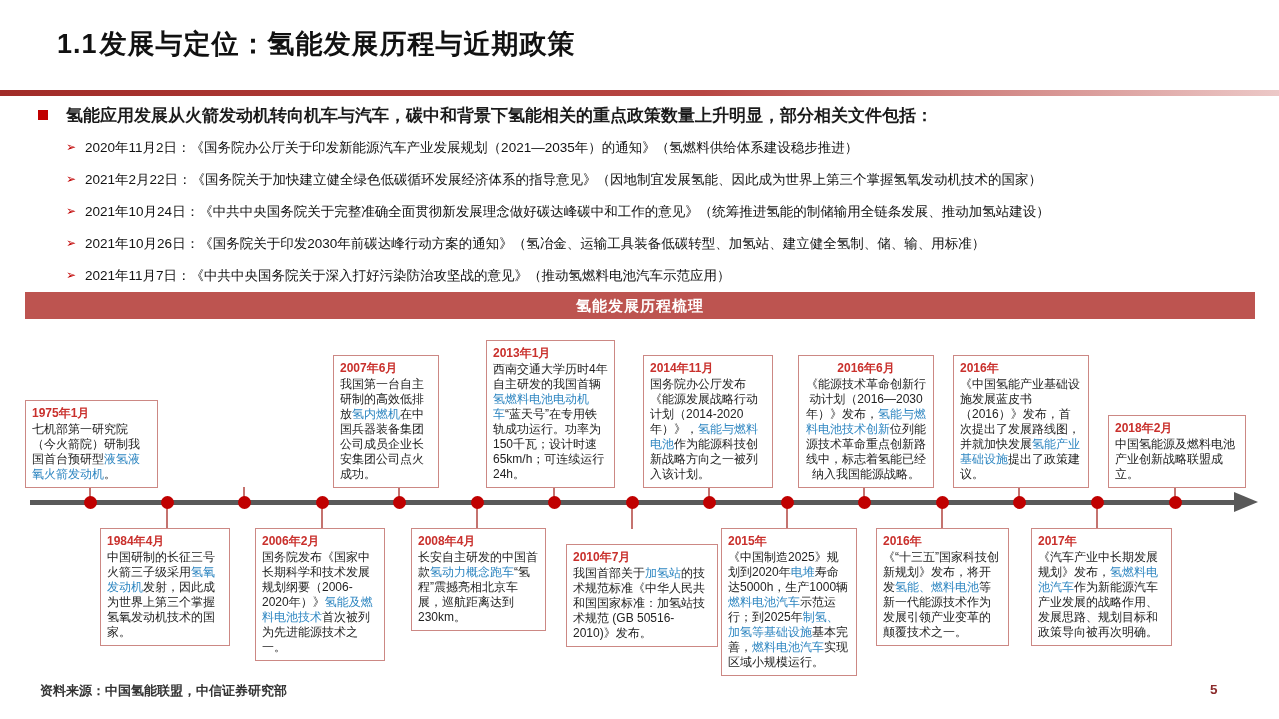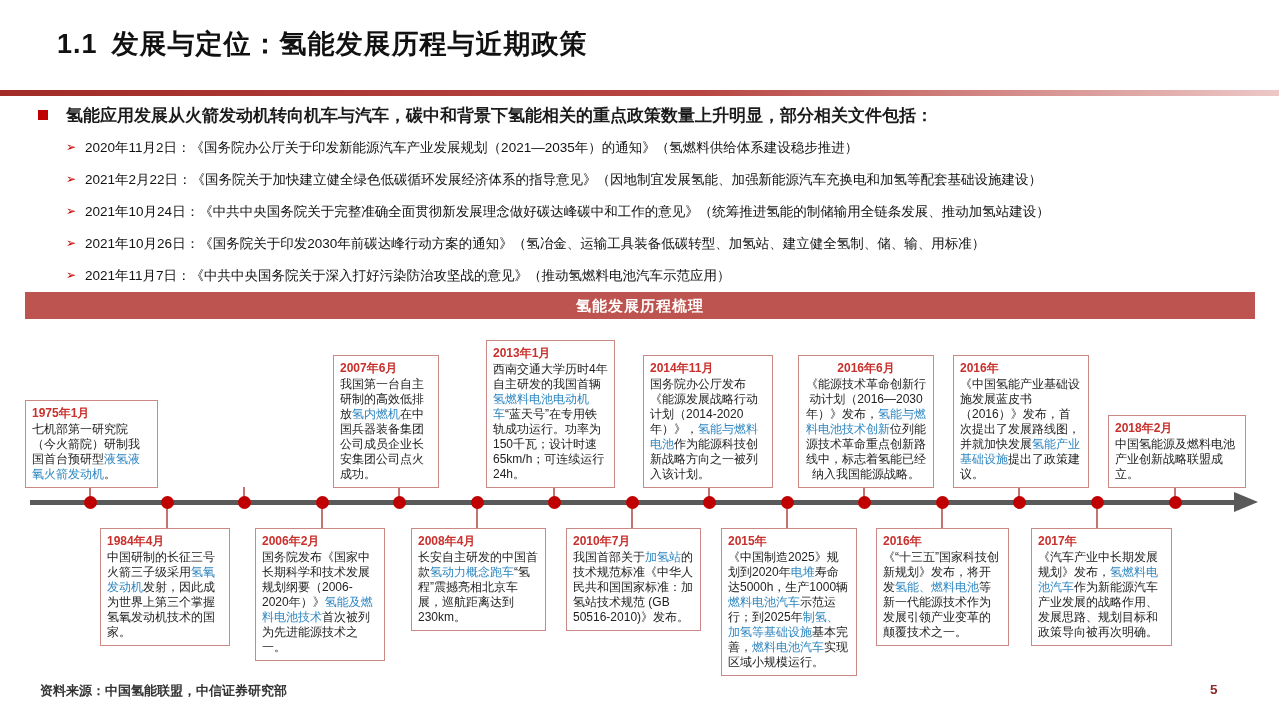--- a/index.html
+++ b/index.html
@@ -1,20 +1,20 @@
 <!DOCTYPE html>
 <html><head>
 <meta charset="utf-8">
 <style>
   html,body{margin:0;padding:0;background:#fff;}
   .slide{position:relative;width:1279px;height:719px;background:#fff;overflow:hidden;
          font-family:"Liberation Sans","DejaVu Sans",sans-serif;color:#1a1a1a;}
   
   .title{position:absolute;left:57px;top:26px;font-size:27px;font-weight:bold;letter-spacing:1px;color:#111;}
-  .title .num{margin-right:14px;}
+  .title .num{margin-right:2px;}
   .divider{position:absolute;left:0;right:0;top:90px;height:6px;
            background:linear-gradient(90deg,#a12c28 0%,#b84743 55%,#ecc8c7 100%);}
   
   .lead{position:absolute;left:38px;top:105px;right:20px;display:flex;align-items:flex-start;}
   .sq{width:10px;height:10px;background:#c00000;margin:5px 18px 0 0;flex:0 0 auto;}
   .lead-text{font-size:17px;font-weight:bold;line-height:21px;}
   .bullets{position:absolute;left:66px;top:138px;right:16px;}
   .bullet{display:flex;align-items:flex-start;margin-bottom:13px;}
   .marker{color:#c00000;font-size:12px;line-height:19px;margin-right:9px;flex:0 0 auto;}
   .btext{font-size:13.5px;line-height:19px;color:#111;}
@@ -49,21 +49,21 @@
     <span class="sq"></span>
     <span class="lead-text">氢能应用发展从火箭发动机转向机车与汽车，碳中和背景下氢能相关的重点政策数量上升明显，部分相关文件包括：</span>
   </div>
   <div class="bullets" id="bullets">
       <div class="bullet">
         <span class="marker">➢</span>
         <span class="btext">2020年11月2日：《国务院办公厅关于印发新能源汽车产业发展规划（2021—2035年）的通知》（氢燃料供给体系建设稳步推进）</span>
       </div>
       <div class="bullet">
         <span class="marker">➢</span>
-        <span class="btext">2021年2月22日：《国务院关于加快建立健全绿色低碳循环发展经济体系的指导意见》（因地制宜发展氢能、加强新能源汽车充换电和加氢等配套基础设施建设）</span>
+        <span class="btext">2021年2月22日：《国务院关于加快建立健全绿色低碳循环发展经济体系的指导意见》（因地制宜发展氢能、因此成为世界上第三个掌握氢氧发动机技术的国家）</span>
       </div>
       <div class="bullet">
         <span class="marker">➢</span>
         <span class="btext">2021年10月24日：《中共中央国务院关于完整准确全面贯彻新发展理念做好碳达峰碳中和工作的意见》（统筹推进氢能的制储输用全链条发展、推动加氢站建设）</span>
       </div>
       <div class="bullet">
         <span class="marker">➢</span>
         <span class="btext">2021年10月26日：《国务院关于印发2030年前碳达峰行动方案的通知》（氢冶金、运输工具装备低碳转型、加氢站、建立健全氢制、储、输、用标准）</span>
       </div>
       <div class="bullet">
@@ -112,21 +112,21 @@
         <div class="evt-body"><span>长安自主研发的中国首款</span><span class="hl">氢动力概念跑车</span><span>“氢程”震撼亮相北京车展，巡航距离达到230km。</span></div>
       </div>
       <div class="connector" style="left: 554px; top: 487px; height: 16px;"></div>
       <div class="dot" style="left: 547.5px; top: 496px;"></div>
       <div class="evt-box" style="left: 486px; width: 129px; bottom: 231px;">
         <div class="evt-date">2013年1月</div>
         <div class="evt-body"><span>西南交通大学历时4年自主研发的我国首辆</span><span class="hl">氢燃料电池电动机车</span><span>“蓝天号”在专用铁轨成功运行。功率为150千瓦；设计时速65km/h；可连续运行24h。</span></div>
       </div>
       <div class="connector" style="left: 632px; top: 503px; height: 26px;"></div>
       <div class="dot" style="left: 625.5px; top: 496px;"></div>
-      <div class="evt-box" style="left: 566px; width: 135px; top: 528px;">
+      <div class="evt-box" style="left: 566px; width: 152px; top: 544px;">
         <div class="evt-date">2010年7月</div>
         <div class="evt-body"><span>我国首部关于</span><span class="hl">加氢站</span><span>的技术规范标准《中华人民共和国国家标准：加氢站技术规范 (GB 50516-2010)》发布。</span></div>
       </div>
       <div class="connector" style="left: 709px; top: 487px; height: 16px;"></div>
       <div class="dot" style="left: 702.5px; top: 496px;"></div>
       <div class="evt-box" style="left: 643px; width: 130px; bottom: 231px;">
         <div class="evt-date">2014年11月</div>
         <div class="evt-body"><span>国务院办公厅发布《能源发展战略行动计划（2014-2020年）》，</span><span class="hl">氢能与燃料电池</span><span>作为能源科技创新战略方向之一被列入该计划。</span></div>
       </div>
       <div class="connector" style="left: 787px; top: 503px; height: 26px;"></div>

